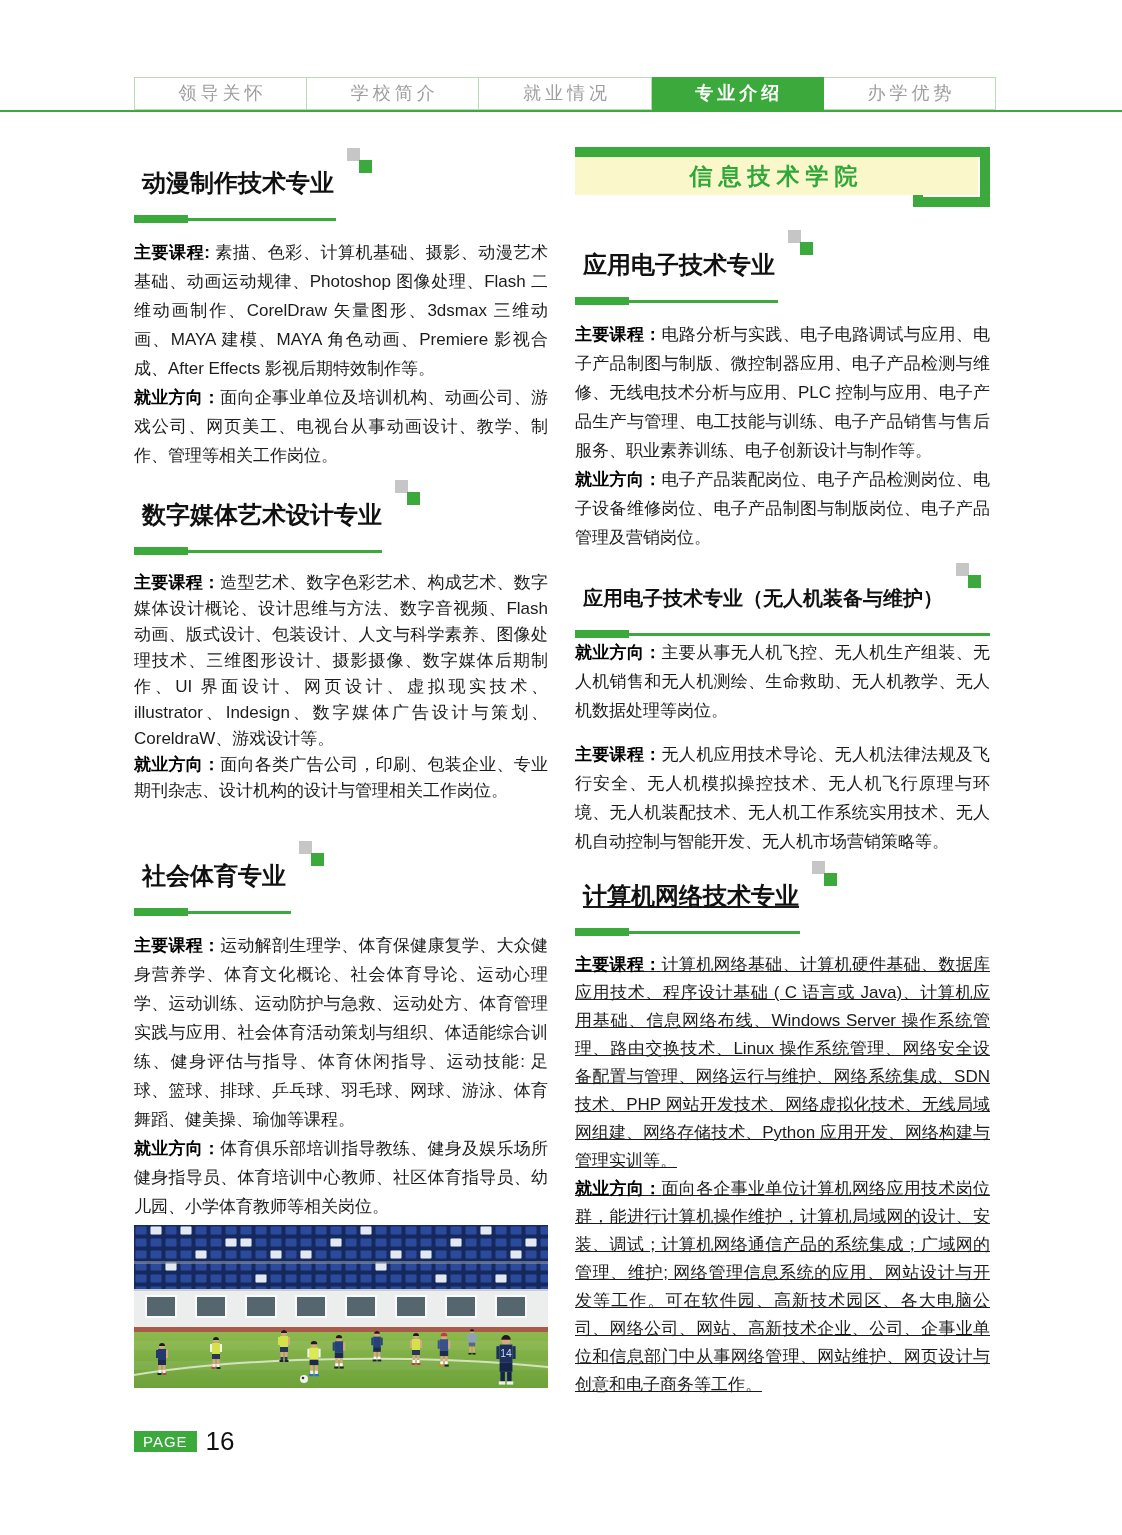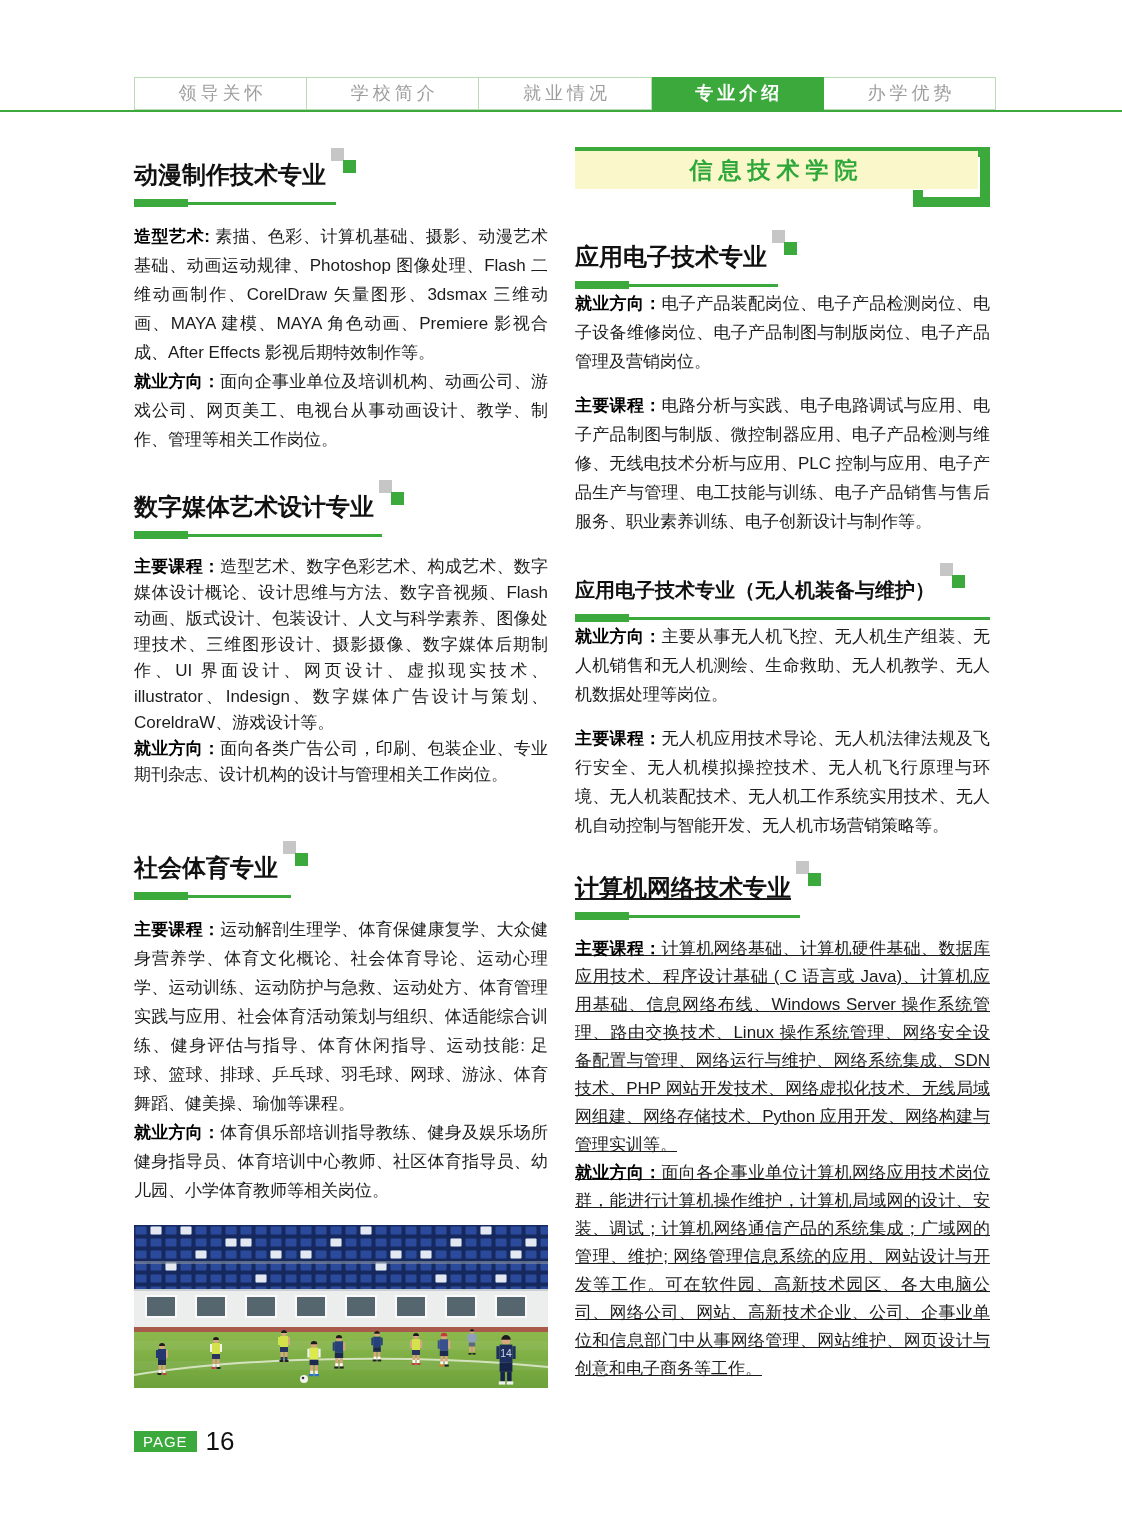--- a/index.html
+++ b/index.html
@@ -11,21 +11,21 @@
   .tab{flex:1;border:1px solid #b9dcb4;border-left:none;background:#fff;color:#9e9e9e;
        font-size:18px;letter-spacing:4px;text-indent:4px;text-align:center;line-height:31px;
        white-space:nowrap;overflow:hidden;}
   .tab:first-child{border-left:1px solid #b9dcb4;}
   .tab.active{background:#3BA93C;border-color:#3BA93C;color:#fff;font-weight:bold;}
   .toprule{position:absolute;left:0;top:110px;width:1122px;height:2px;background:#3BA93C;}
 
   
   .sec{position:absolute;width:414px;}
   .sec-head{display:flex;align-items:flex-start;}
-  .sec-head h2{margin:0;font-size:24px;line-height:34px;font-weight:bold;color:#111;white-space:nowrap;}
+  .sec-head h2{margin:8px;font-size:24px;line-height:34px;font-weight:bold;color:#111;white-space:nowrap;}
   .sec-head h2.small{font-size:20px;}
   .deco{position:relative;flex:none;width:26px;height:27px;margin-left:5px;margin-top:-10px;}
   .sq{position:absolute;width:13px;height:13px;}
   .sq.g1{left:0;top:0;background:#C6C6C6;}
   .sq.g2{left:12px;top:12px;background:#3BA93C;}
   .underline{display:flex;align-items:center;height:8px;margin-top:7px;}
   .underline .thick{flex:none;width:54px;height:8px;background:#3BA93C;}
   .underline .thin{flex:1;height:3px;background:#3BA93C;}
   .u202{width:202px;} .u248{width:248px;} .u157{width:157px;}
   .u203{width:203px;} .u415{width:415px;} .u225{width:225px;}
@@ -34,21 +34,21 @@
   .body b{color:#000;}
   .lh26{line-height:26px;}
   .lh28{line-height:28px;}
 
   
   .college{position:absolute;left:575px;top:147px;width:415px;height:60px;}
   .college .bar-top{position:absolute;left:0;top:0;width:415px;height:10px;background:#3BA93C;}
   .college .bar-right{position:absolute;left:405px;top:0;width:10px;height:60px;background:#3BA93C;}
   .college .bar-bottom{position:absolute;left:338px;top:50px;width:77px;height:10px;background:#3BA93C;}
   .college .bar-tab{position:absolute;left:338px;top:43px;width:10px;height:8px;background:#3BA93C;}
-  .college .yellow{position:absolute;left:0;top:4px;width:403px;height:38px;background:#FAF7CB;
+  .college .yellow{position:absolute;left:0;top:10px;width:403px;height:38px;background:#FAF7CB;
        text-align:center;line-height:38px;font-size:23px;font-weight:bold;color:#2EA838;letter-spacing:6px;}
 
   
   .photo{position:absolute;left:134px;top:1225px;width:414px;height:163px;display:block;}
 
   
   .footer{position:absolute;left:134px;top:1426px;display:flex;align-items:center;}
   .page-badge{background:#3BA93C;color:#fff;font-size:15px;font-weight:normal;letter-spacing:1px;
       height:21px;line-height:21px;padding:0 9px;}
   .page-num{margin-left:9px;font-size:26px;color:#111;}
@@ -76,21 +76,21 @@
       <h2>动漫制作技术专业</h2>
       <span class="deco">
           <i class="sq g1"></i>
           <i class="sq g2"></i>
         </span>
     </div>
     <div class="underline u202">
         <span class="thick"></span>
         <span class="thin"></span>
       </div>
-    <p class="body first"><b>造型艺术: </b><span>素描、色彩、计算机基础、摄影、动漫艺术基础、动画运动规律、Photoshop 图像处理、Flash 二维动画制作、CorelDraw 矢量图形、3dsmax 三维动画、MAYA 建模、MAYA 角色动画、Premiere 影视合成、After Effects 影视后期特效制作等。</span></p>
+    <p class="body first"><b>主要课程: </b><span>素描、色彩、计算机基础、摄影、动漫艺术基础、动画运动规律、Photoshop 图像处理、Flash 二维动画制作、CorelDraw 矢量图形、3dsmax 三维动画、MAYA 建模、MAYA 角色动画、Premiere 影视合成、After Effects 影视后期特效制作等。</span></p>
     <p class="body"><b>就业方向：</b><span>面向企事业单位及培训机构、动画公司、游戏公司、网页美工、电视台从事动画设计、教学、制作、管理等相关工作岗位。</span></p>
   </section>
 
   <section class="sec" id="ls2">
     <div class="sec-head">
       <h2>数字媒体艺术设计专业</h2>
       <span class="deco">
           <i class="sq g1"></i>
           <i class="sq g2"></i>
         </span>
@@ -329,22 +329,22 @@
       <h2>应用电子技术专业</h2>
       <span class="deco">
           <i class="sq g1"></i>
           <i class="sq g2"></i>
         </span>
     </div>
     <div class="underline u203">
         <span class="thick"></span>
         <span class="thin"></span>
       </div>
+    <p class="body first"><b>主要课程：</b><span>电路分析与实践、电子电路调试与应用、电子产品制图与制版、微控制器应用、电子产品检测与维修、无线电技术分析与应用、PLC 控制与应用、电子产品生产与管理、电工技能与训练、电子产品销售与售后服务、职业素养训练、电子创新设计与制作等。</span></p>
     <p class="body"><b>就业方向：</b><span>电子产品装配岗位、电子产品检测岗位、电子设备维修岗位、电子产品制图与制版岗位、电子产品管理及营销岗位。</span></p>
-    <p class="body first"><b>主要课程：</b><span>电路分析与实践、电子电路调试与应用、电子产品制图与制版、微控制器应用、电子产品检测与维修、无线电技术分析与应用、PLC 控制与应用、电子产品生产与管理、电工技能与训练、电子产品销售与售后服务、职业素养训练、电子创新设计与制作等。</span></p>
   </section>
 
   <section class="sec" id="rs2">
     <div class="sec-head">
       <h2 class="small">应用电子技术专业（无人机装备与维护）</h2>
       <span class="deco">
           <i class="sq g1"></i>
           <i class="sq g2"></i>
         </span>
     </div>

